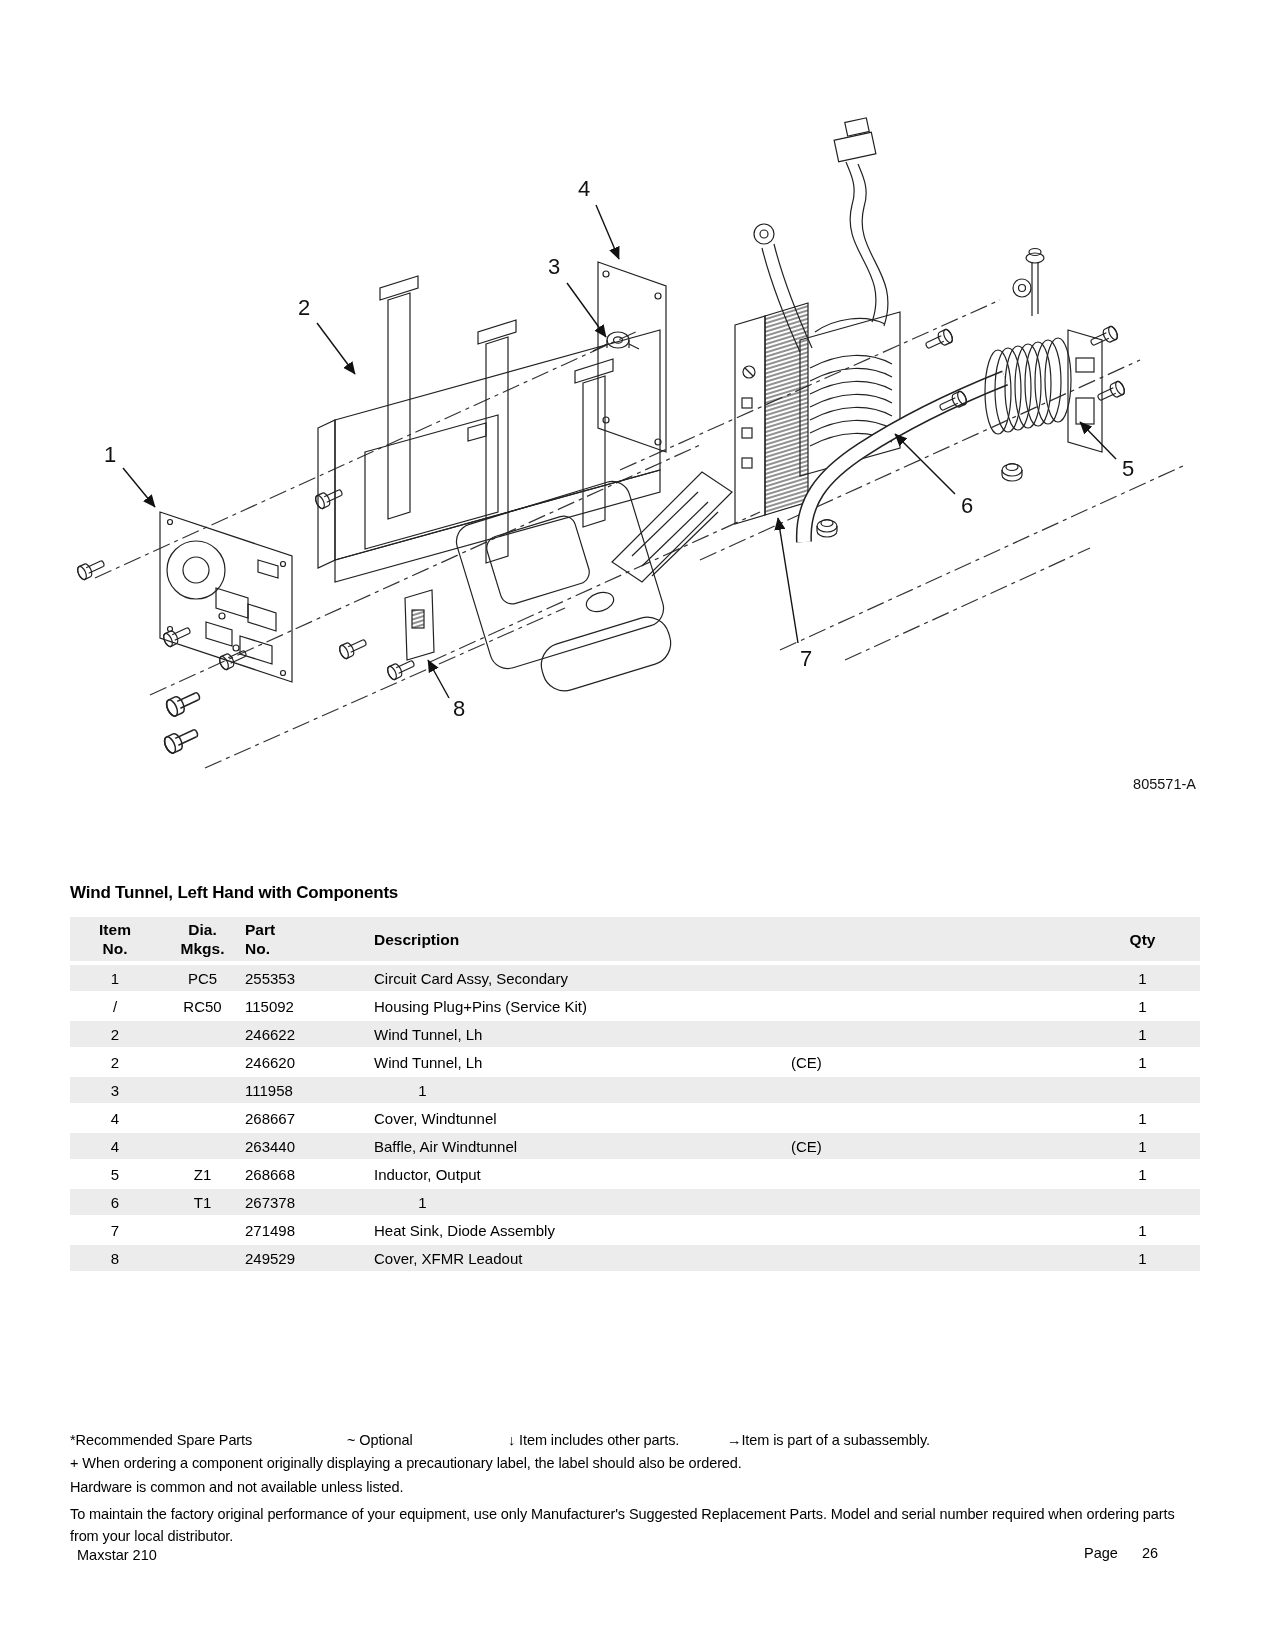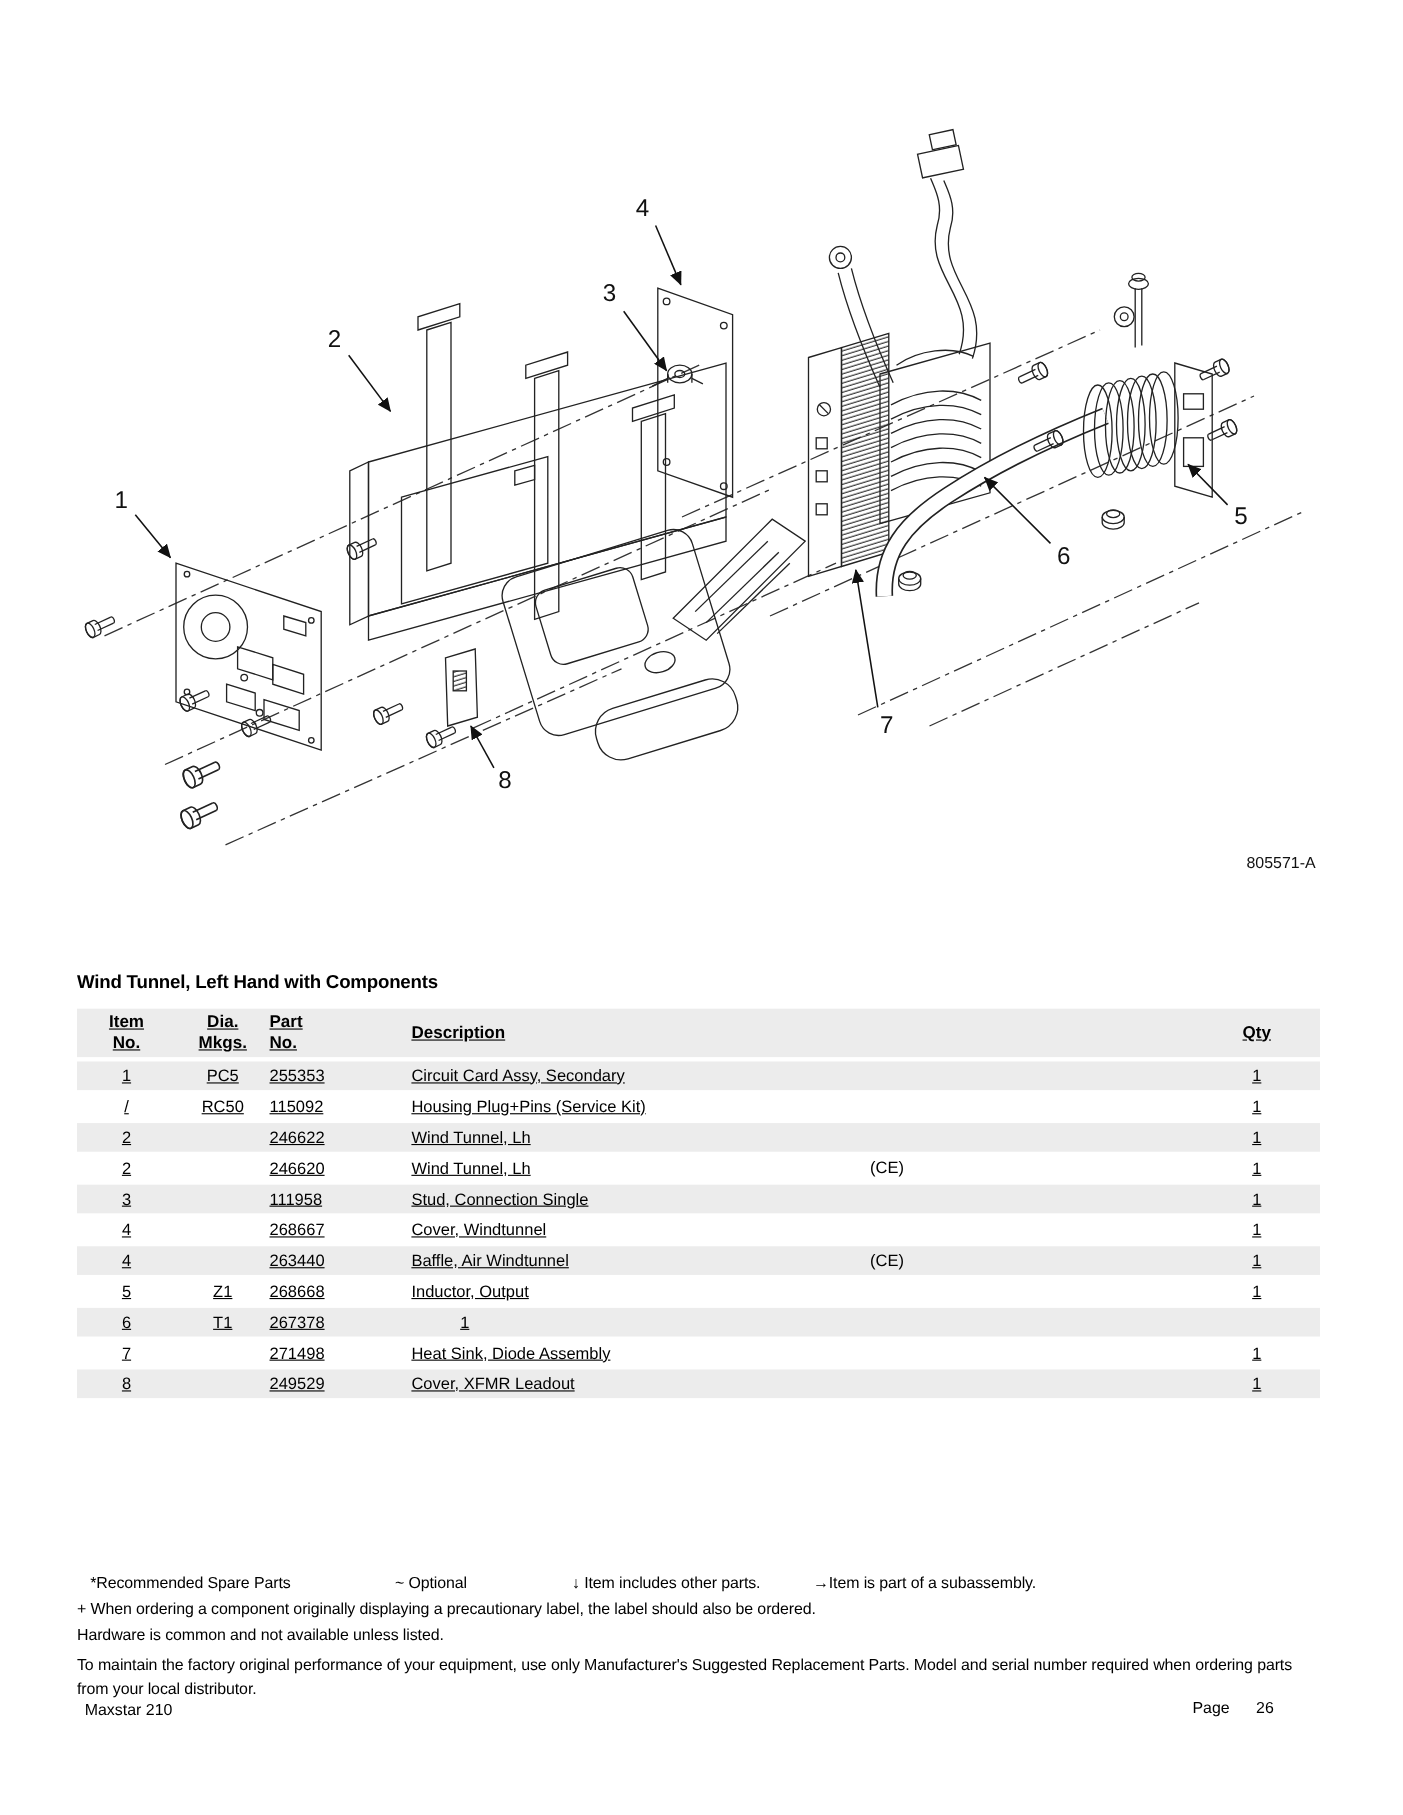--- a/index.html
+++ b/index.html
@@ -6,35 +6,35 @@
   .page{position:relative;width:1275px;height:1650px;background:#fff;overflow:hidden;
         font-family:"Liberation Sans","DejaVu Sans",sans-serif;color:#000;}
   svg{display:block;}
   svg text{font-family:"Liberation Sans","DejaVu Sans",sans-serif;}
 
   .diagram{position:absolute;left:0;top:0;width:1275px;height:815px;}
 
   .table-title{position:absolute;left:70px;top:883px;width:1130px;text-align:left;
                font-size:17px;font-weight:bold;letter-spacing:-0.2px;}
 
-  .parts-table{position:absolute;left:70px;top:917px;width:1130px;font-size:15px;text-decoration:underline;}
+  .parts-table{position:absolute;left:70px;top:917px;width:1130px;font-size:15px;}
   .phead{display:flex;align-items:center;background:#ececec;height:44px;font-weight:bold;
          margin-bottom:4px;font-size:15.5px;line-height:19px;}
   .prow{display:flex;align-items:center;height:26px;margin-bottom:2px;}
   .prows .prow:nth-of-type(odd){background:#ececec;}
   .c-item{width:90px;text-align:center;flex:none;}
   .c-dia{width:85px;text-align:center;flex:none;}
   .c-part{width:120px;flex:none;}
   .c-desc{flex:1;padding-left:9px;position:relative;text-align:left;}
   .c-desc .ce{position:absolute;left:426px;top:0;}
   .prow .c-desc .ce{top:50%;transform:translateY(-50%);}
   .c-qty{width:115px;text-align:center;flex:none;}
 
   .fnotes{position:absolute;left:0;top:0;width:1275px;font-size:14.5px;letter-spacing:-0.1px;}
-  .legend-line{position:absolute;left:0;top:1432px;width:1013px;height:18px;margin-left:12px;}
+  .legend-line{position:absolute;left:0;top:1432px;width:1013px;height:18px;}
   .legend-line span{position:absolute;white-space:nowrap;}
   .lg-spare{left:70px;}
   .lg-optional{left:347px;}
   .lg-includes{left:508px;}
   .lg-subasm{left:727px;}
   .fn2{position:absolute;left:70px;top:1455px;white-space:nowrap;}
   .fn3{position:absolute;left:70px;top:1479px;white-space:nowrap;}
   .fn4{position:absolute;left:70px;top:1503px;width:1132px;line-height:22px;}
   .footer-model{position:absolute;left:77px;top:1547px;font-size:14.5px;}
   .footer-page{position:absolute;left:1084px;top:1545px;font-size:14.5px;}
@@ -293,23 +293,20 @@
           <div class="c-desc">
             <span>Wind Tunnel, Lh</span><span class="ce">(CE)</span>
           </div>
           <div class="c-qty">1</div>
         </div>
 
         <div class="prow">
           <div class="c-item">3</div>
           <div class="c-dia"></div>
           <div class="c-part">111958</div>
-          <div class="c-desc">
-            <span>Stud, Connection Single</span><span class="ce"></span>
-          </div>
           <div class="c-qty">1</div>
         </div>
 
         <div class="prow">
           <div class="c-item">4</div>
           <div class="c-dia"></div>
           <div class="c-part">268667</div>
           <div class="c-desc">
             <span>Cover, Windtunnel</span><span class="ce"></span>
           </div>

